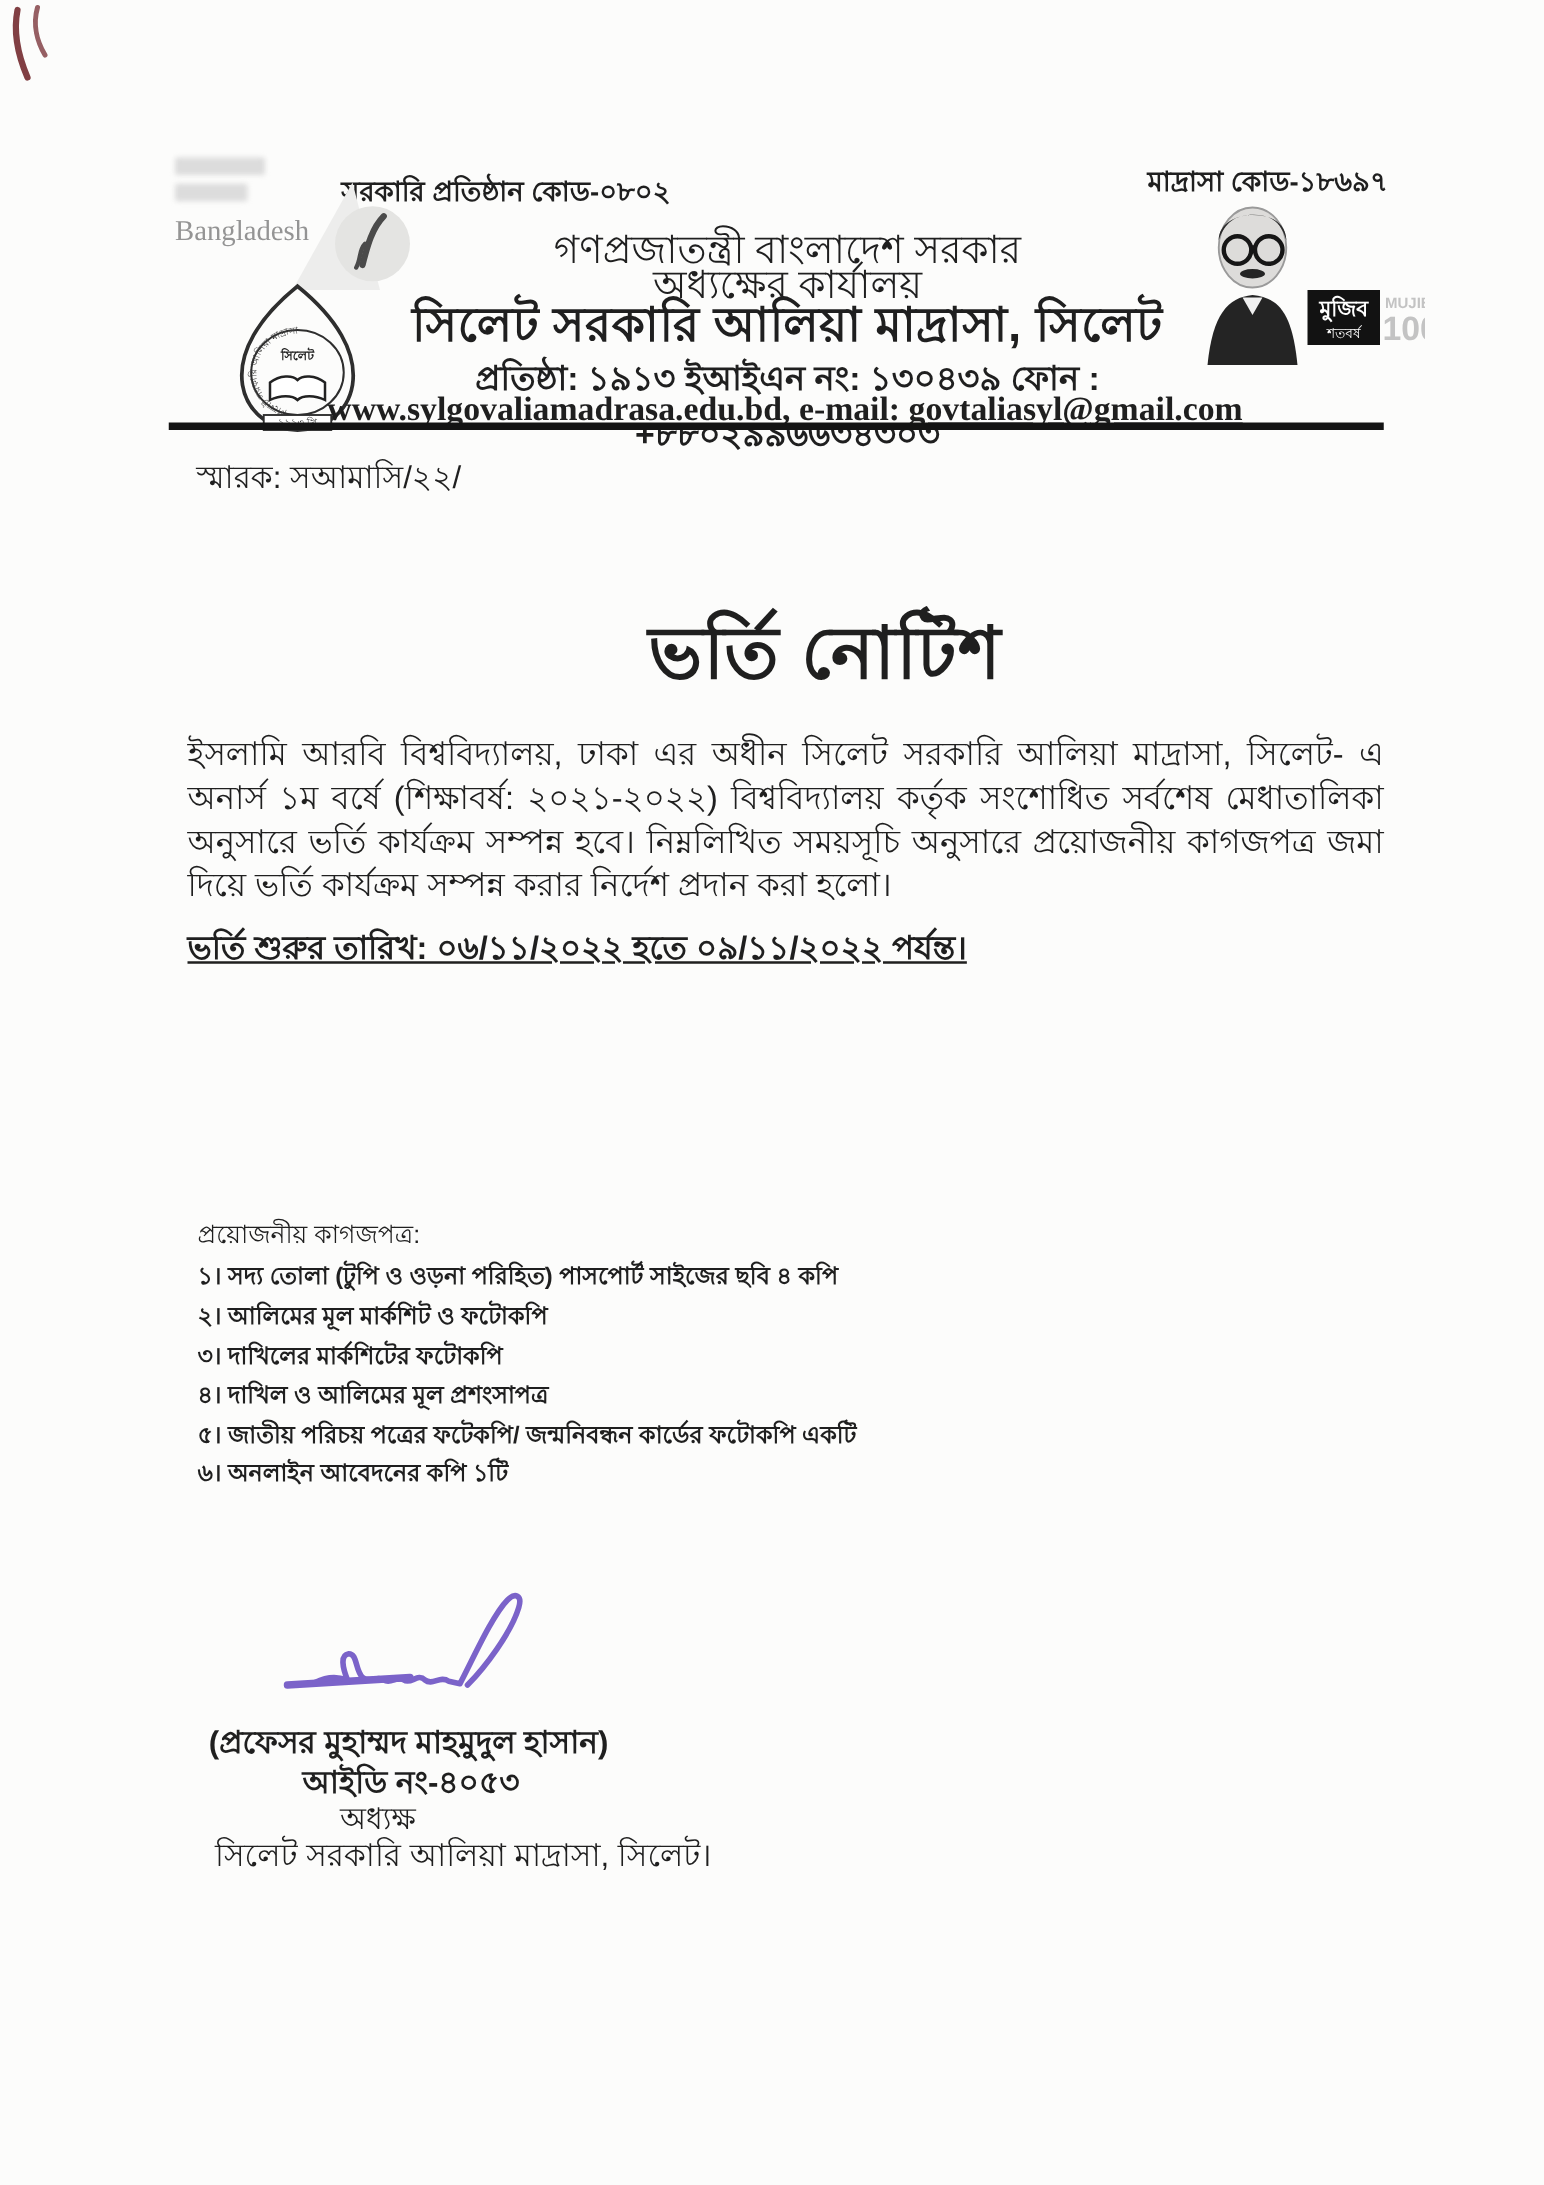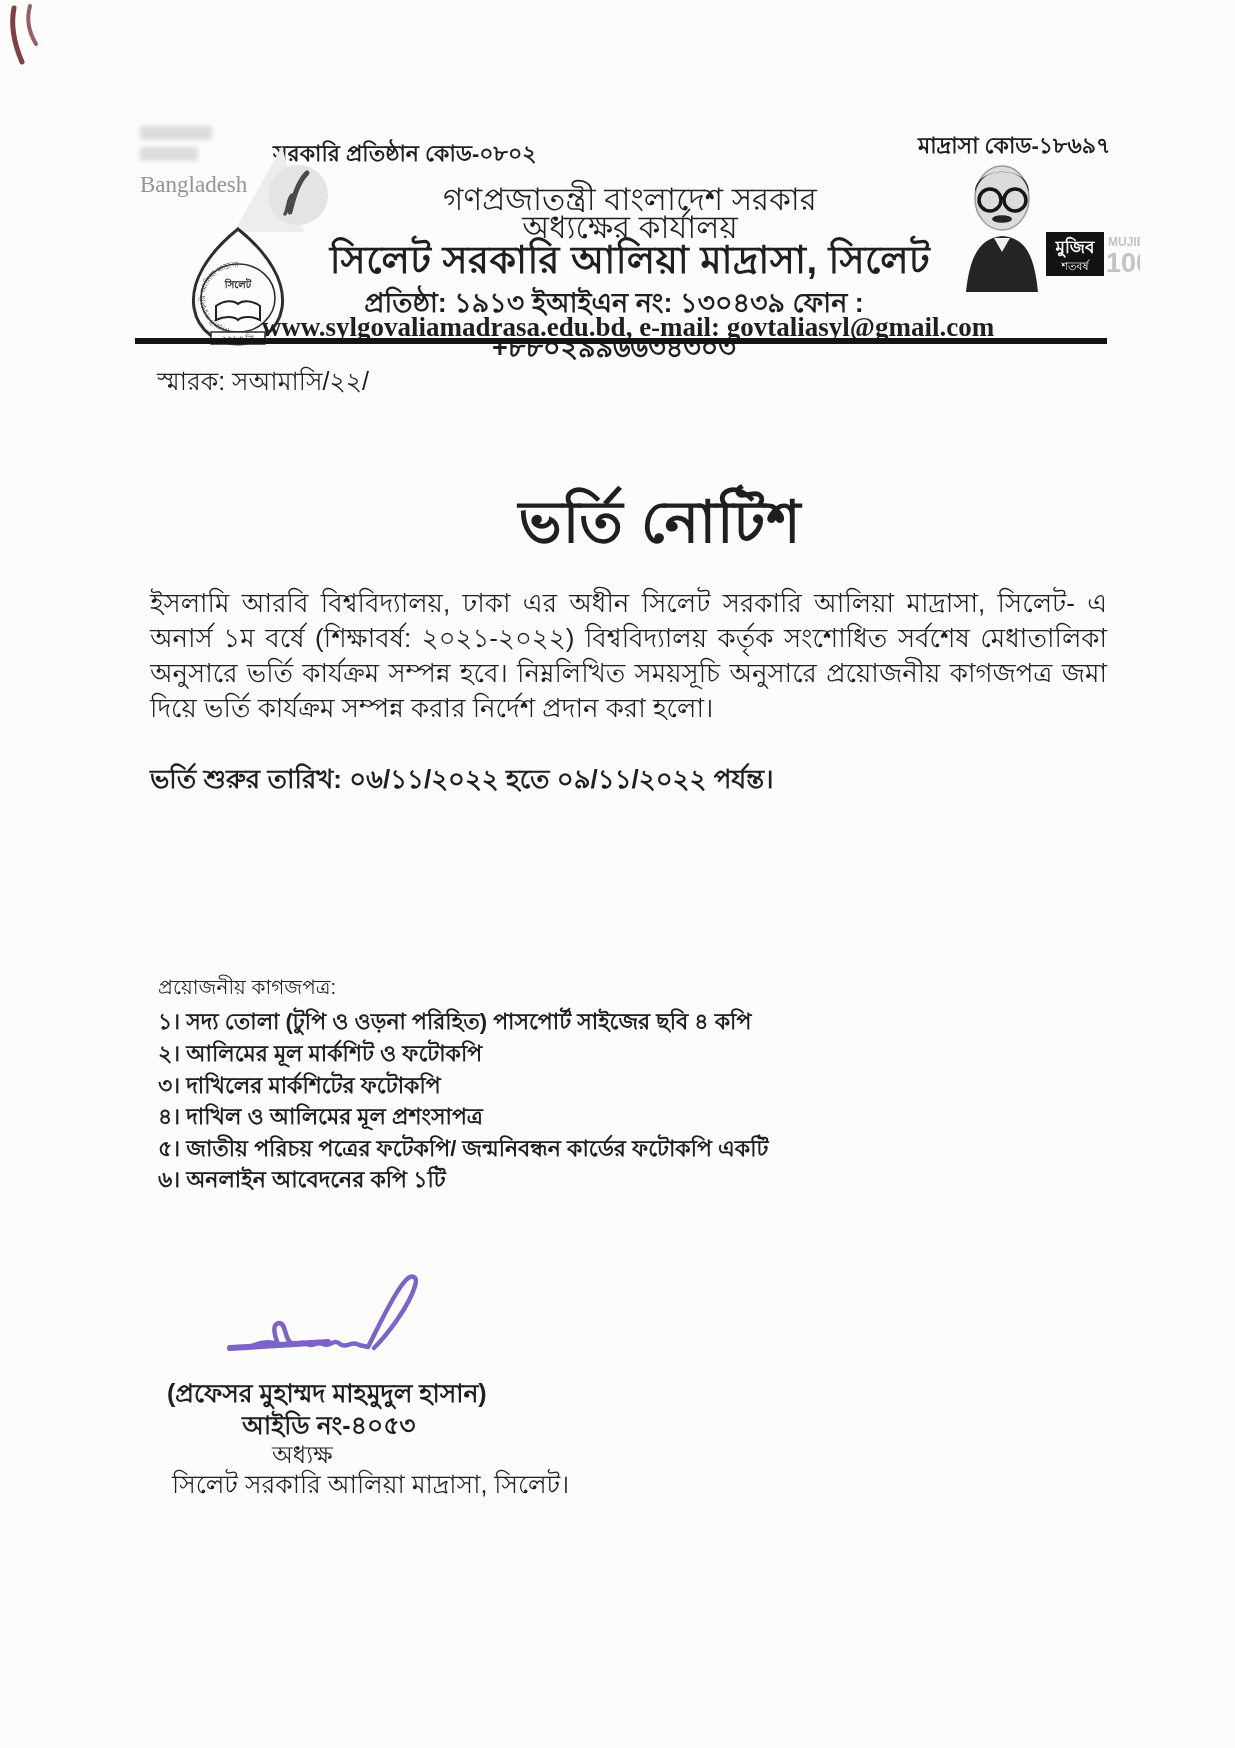--- a/index.html
+++ b/index.html
@@ -19,21 +19,21 @@
   .gov-line{font-size:31px; font-weight:500;}
   .inst-name{font-size:38px; font-weight:700; letter-spacing:.5px;}
   .details-line{font-size:27px; font-weight:700;}
   .web-line{font-family:"Liberation Serif","DejaVu Serif",serif; font-size:27px; font-weight:700;}
   .web-line .email{text-decoration:underline;}
   .memo-line{font-size:25px; font-weight:500;}
   .title{font-size:58px; font-weight:700; letter-spacing:1px;}
   .para{font-size:26px; font-weight:500; line-height:35px; text-align:justify;}
   .bold-line{font-size:26px; font-weight:700;}
   .doc-head{font-size:20px; font-weight:400;}
-  .doc-item{font-size:22px; font-weight:600; line-height:31px;}
+  .doc-item{font-size:19px; font-weight:600; line-height:31px;}
   .sig-line{font-size:25px; font-weight:600;}
   .faded-serif{font-family:"Liberation Serif","DejaVu Serif",serif; color:var(--faded);}
   .blurbox{background:#dcdcdc; filter:blur(2px); border-radius:2px;}
   .rule{background:var(--rule);}
 </style>
 </head>
 <body>
 
 <div id="page">
 
@@ -65,21 +65,21 @@
     </text>
     <text x="53" y="62" font-size="10" text-anchor="middle" fill="#222" font-weight="bold">সিলেট</text>
     <path d="M31 80 C39 74 49 74 53 78 C57 74 67 74 75 80 L75 94 C67 90 57 90 53 94 C49 90 39 90 31 94 Z" fill="#fff" stroke="#222" stroke-width="2"></path>
     <rect x="26" y="106" width="54" height="12" fill="#fff" stroke="#2e2e2e" stroke-width="1.5"></rect>
     <text x="53" y="115" font-size="8" text-anchor="middle" fill="#333">১৯১৩ খ্রি</text>
   </svg>
 
   <div class="abs bn center gov-line" style="left:300px;top:175px;width:660px;">গণপ্রজাতন্ত্রী বাংলাদেশ সরকার</div>
   <div class="abs bn center inst-name" style="left:300px;top:230px;width:660px;">সিলেট সরকারি আলিয়া মাদ্রাসা, সিলেট</div>
   <div class="abs bn center gov-line" style="left:300px;top:203px;width:660px;">অধ্যক্ষের কার্যালয়</div>
-  <div class="abs bn center details-line" style="left:254px;top:282px;width:720px;">প্রতিষ্ঠা: ১৯১৩ ইআইএন নং: ১৩০৪৩৯ ফোন : +৮৮০২৯৯৬৬৩৪৩০৩</div>
+  <div class="abs bn center details-line" style="left:270px;top:282px;width:720px;">প্রতিষ্ঠা: ১৯১৩ ইআইএন নং: ১৩০৪৩৯ ফোন : +৮৮০২৯৯৬৬৩৪৩০৩</div>
   <div class="abs center web-line" style="left:238px;top:312px;width:780px;"><span>www.sylgovaliamadrasa.edu.bd, e-mail: </span><span class="email">govtaliasyl@gmail.com</span></div>
 
   <div class="abs bn sm-head" style="left:918px;top:128px;">মাদ্রাসা কোড-১৮৬৯৭</div>
 
   <svg class="abs" style="left:950px;top:150px;" width="190" height="142" viewBox="0 0 190 142">
     <path d="M16 142 C20 102 32 88 52 86 C74 88 84 102 88 142 Z" fill="#242424"></path>
     <path d="M44 88 L52 102 L60 88 Z" fill="#f0f0f0"></path>
     <ellipse cx="52" cy="48" rx="27" ry="32" fill="#dddcda" stroke="#9a9a9a" stroke-width="1.5"></ellipse>
     <path d="M25 42 C25 16 79 14 79 42 C74 26 66 22 52 22 C38 22 30 28 25 42 Z" fill="#2b2b2b"></path>
     <circle cx="40" cy="50" r="11" fill="none" stroke="#161616" stroke-width="3.5"></circle>
@@ -94,21 +94,21 @@
   </svg>
 
   <div class="abs rule" style="left:135px;top:338px;width:972px;height:6px;"></div>
 
   <div class="abs bn memo-line" style="left:157px;top:362px;">স্মারক: সআমাসি/২২/</div>
 
   <div class="abs bn center title" style="left:330px;top:478px;width:660px;">ভর্তি নোটিশ</div>
 
   <div class="abs bn para" style="left:150px;top:586px;width:957px;">ইসলামি আরবি বিশ্ববিদ্যালয়, ঢাকা এর অধীন সিলেট সরকারি আলিয়া মাদ্রাসা, সিলেট- এ অনার্স ১ম বর্ষে (শিক্ষাবর্ষ: ২০২১-২০২২) বিশ্ববিদ্যালয় কর্তৃক সংশোধিত সর্বশেষ মেধাতালিকা অনুসারে ভর্তি কার্যক্রম সম্পন্ন হবে। নিম্নলিখিত সময়সূচি অনুসারে প্রয়োজনীয় কাগজপত্র জমা দিয়ে ভর্তি কার্যক্রম সম্পন্ন করার নির্দেশ প্রদান করা হলো।</div>
 
-  <div class="abs bn bold-line" style="left:150px;top:759px;">ভর্তি শুরুর তারিখ: ০৬/১১/২০২২ হতে ০৯/১১/২০২২ পর্যন্ত।</div>
+  <div class="abs bn bold-line" style="left:150px;top:738px;text-decoration:underline;">ভর্তি শুরুর তারিখ: ০৬/১১/২০২২ হতে ০৯/১১/২০২২ পর্যন্ত।</div>
 
 
   <div class="abs bn doc-head" style="left:158px;top:972px;">প্রয়োজনীয় কাগজপত্র:</div>
   <div class="abs bn doc-item" style="left:158px;top:1006px;">১। সদ্য তোলা (টুপি ও ওড়না পরিহিত) পাসপোর্ট সাইজের ছবি ৪ কপি</div>
   <div class="abs bn doc-item" style="left:158px;top:1038px;">২। আলিমের মূল মার্কশিট ও ফটোকপি</div>
   <div class="abs bn doc-item" style="left:158px;top:1070px;">৩। দাখিলের মার্কশিটের ফটোকপি</div>
   <div class="abs bn doc-item" style="left:158px;top:1101px;">৪। দাখিল ও আলিমের মূল প্রশংসাপত্র</div>
   <div class="abs bn doc-item" style="left:158px;top:1133px;">৫। জাতীয় পরিচয় পত্রের ফটেকপি/ জন্মনিবন্ধন কার্ডের ফটোকপি একটি</div>
   <div class="abs bn doc-item" style="left:158px;top:1164px;">৬। অনলাইন আবেদনের কপি ১টি</div>
 

